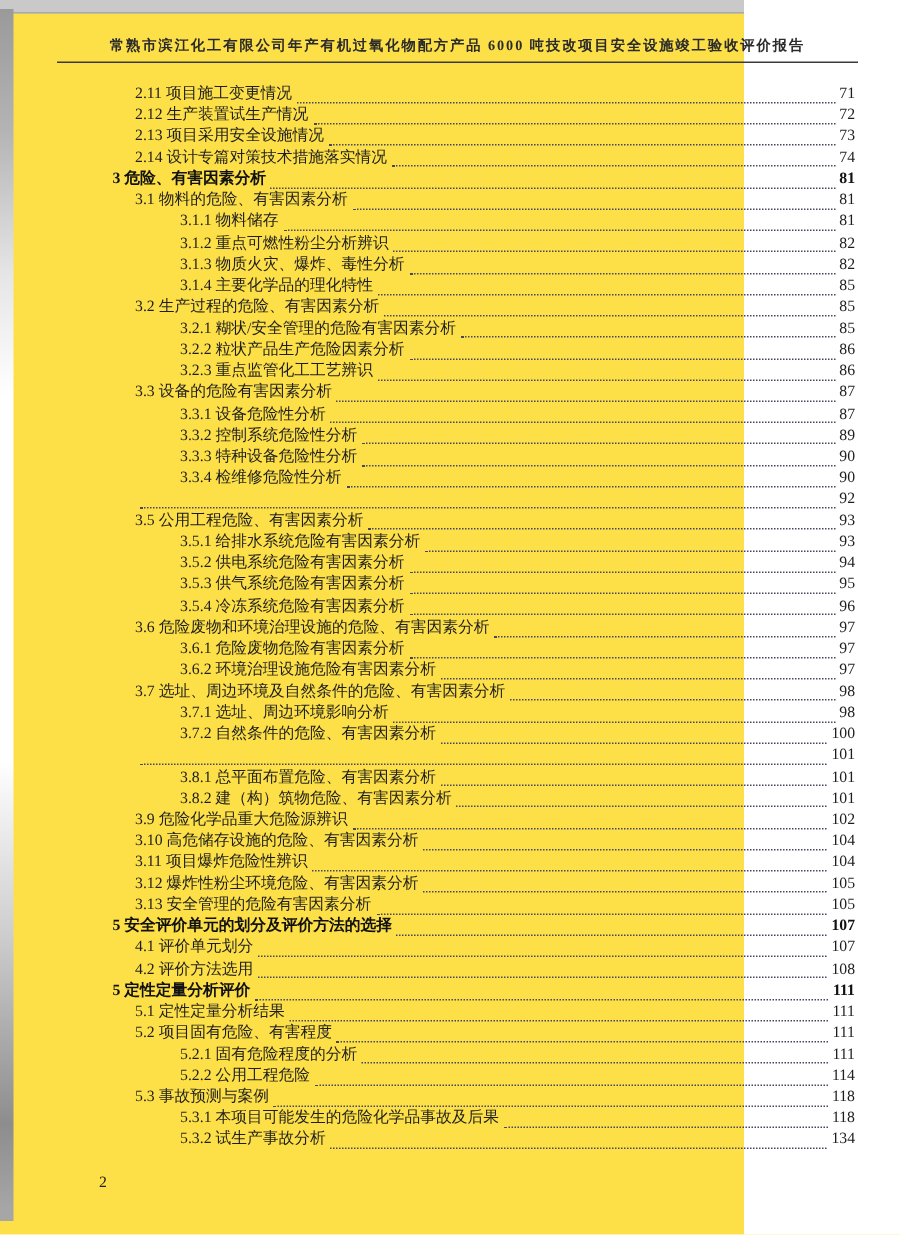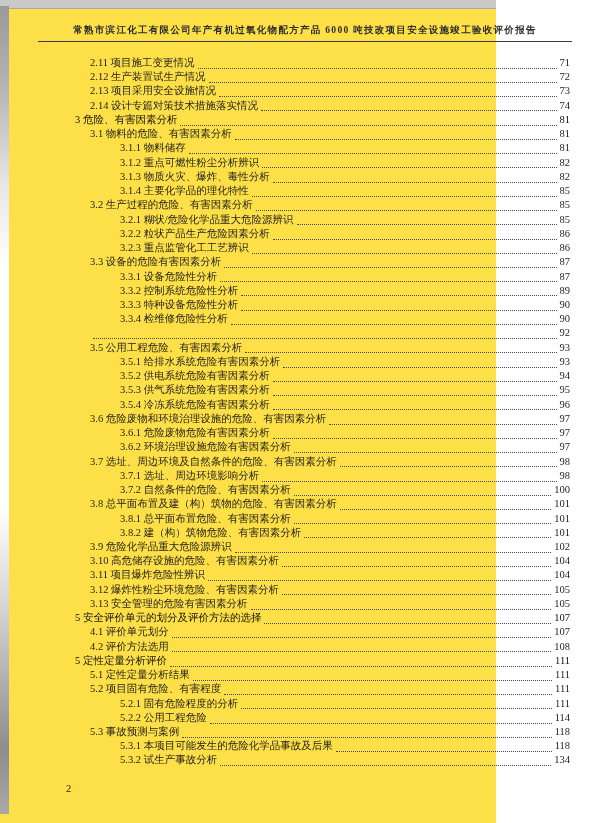--- a/index.html
+++ b/index.html
@@ -57,21 +57,21 @@
     width: 510px;
     color: #1e1e1e;
   }
   .toc-row {
     display: flex;
     height: 14.24px;
     font-size: 10.5px;
     line-height: 12px;
     white-space: nowrap;
   }
-  .toc-row.lvl1 { padding-left: 15px; font-weight: normal; color: #111; }
+  .toc-row.lvl1 { padding-left: 15px; font-weight: bold; color: #111; }
   .toc-row.lvl2 { padding-left: 30px; }
   .toc-row.lvl3 { padding-left: 60px; }
   .toc-label { flex: 0 0 auto; }
   .toc-dots {
     flex: 1 1 auto;
     border-bottom: 1.5px dotted #46465c;
     margin: 0 3px 2.5px 3px;
     min-width: 10px;
   }
   .toc-page { flex: 0 0 auto; text-align: right; }
@@ -143,21 +143,21 @@
         <span class="toc-label">3.1.4 主要化学品的理化特性</span>
         <span class="toc-dots"></span>
         <span class="toc-page">85</span>
       </div>
       <div class="toc-row lvl2">
         <span class="toc-label">3.2 生产过程的危险、有害因素分析</span>
         <span class="toc-dots"></span>
         <span class="toc-page">85</span>
       </div>
       <div class="toc-row lvl3">
-        <span class="toc-label">3.2.1 糊状/危险化学品重大危险源辨识</span>
+        <span class="toc-label">3.2.1 糊状/安全管理的危险有害因素分析</span>
         <span class="toc-dots"></span>
         <span class="toc-page">85</span>
       </div>
       <div class="toc-row lvl3">
         <span class="toc-label">3.2.2 粒状产品生产危险因素分析</span>
         <span class="toc-dots"></span>
         <span class="toc-page">86</span>
       </div>
       <div class="toc-row lvl3">
         <span class="toc-label">3.2.3 重点监管化工工艺辨识</span>
@@ -242,21 +242,20 @@
         <span class="toc-label">3.7.1 选址、周边环境影响分析</span>
         <span class="toc-dots"></span>
         <span class="toc-page">98</span>
       </div>
       <div class="toc-row lvl3">
         <span class="toc-label">3.7.2 自然条件的危险、有害因素分析</span>
         <span class="toc-dots"></span>
         <span class="toc-page">100</span>
       </div>
       <div class="toc-row lvl2">
-        <span class="toc-label">3.8 总平面布置及建（构）筑物的危险、有害因素分析</span>
         <span class="toc-dots"></span>
         <span class="toc-page">101</span>
       </div>
       <div class="toc-row lvl3">
         <span class="toc-label">3.8.1 总平面布置危险、有害因素分析</span>
         <span class="toc-dots"></span>
         <span class="toc-page">101</span>
       </div>
       <div class="toc-row lvl3">
         <span class="toc-label">3.8.2 建（构）筑物危险、有害因素分析</span>

